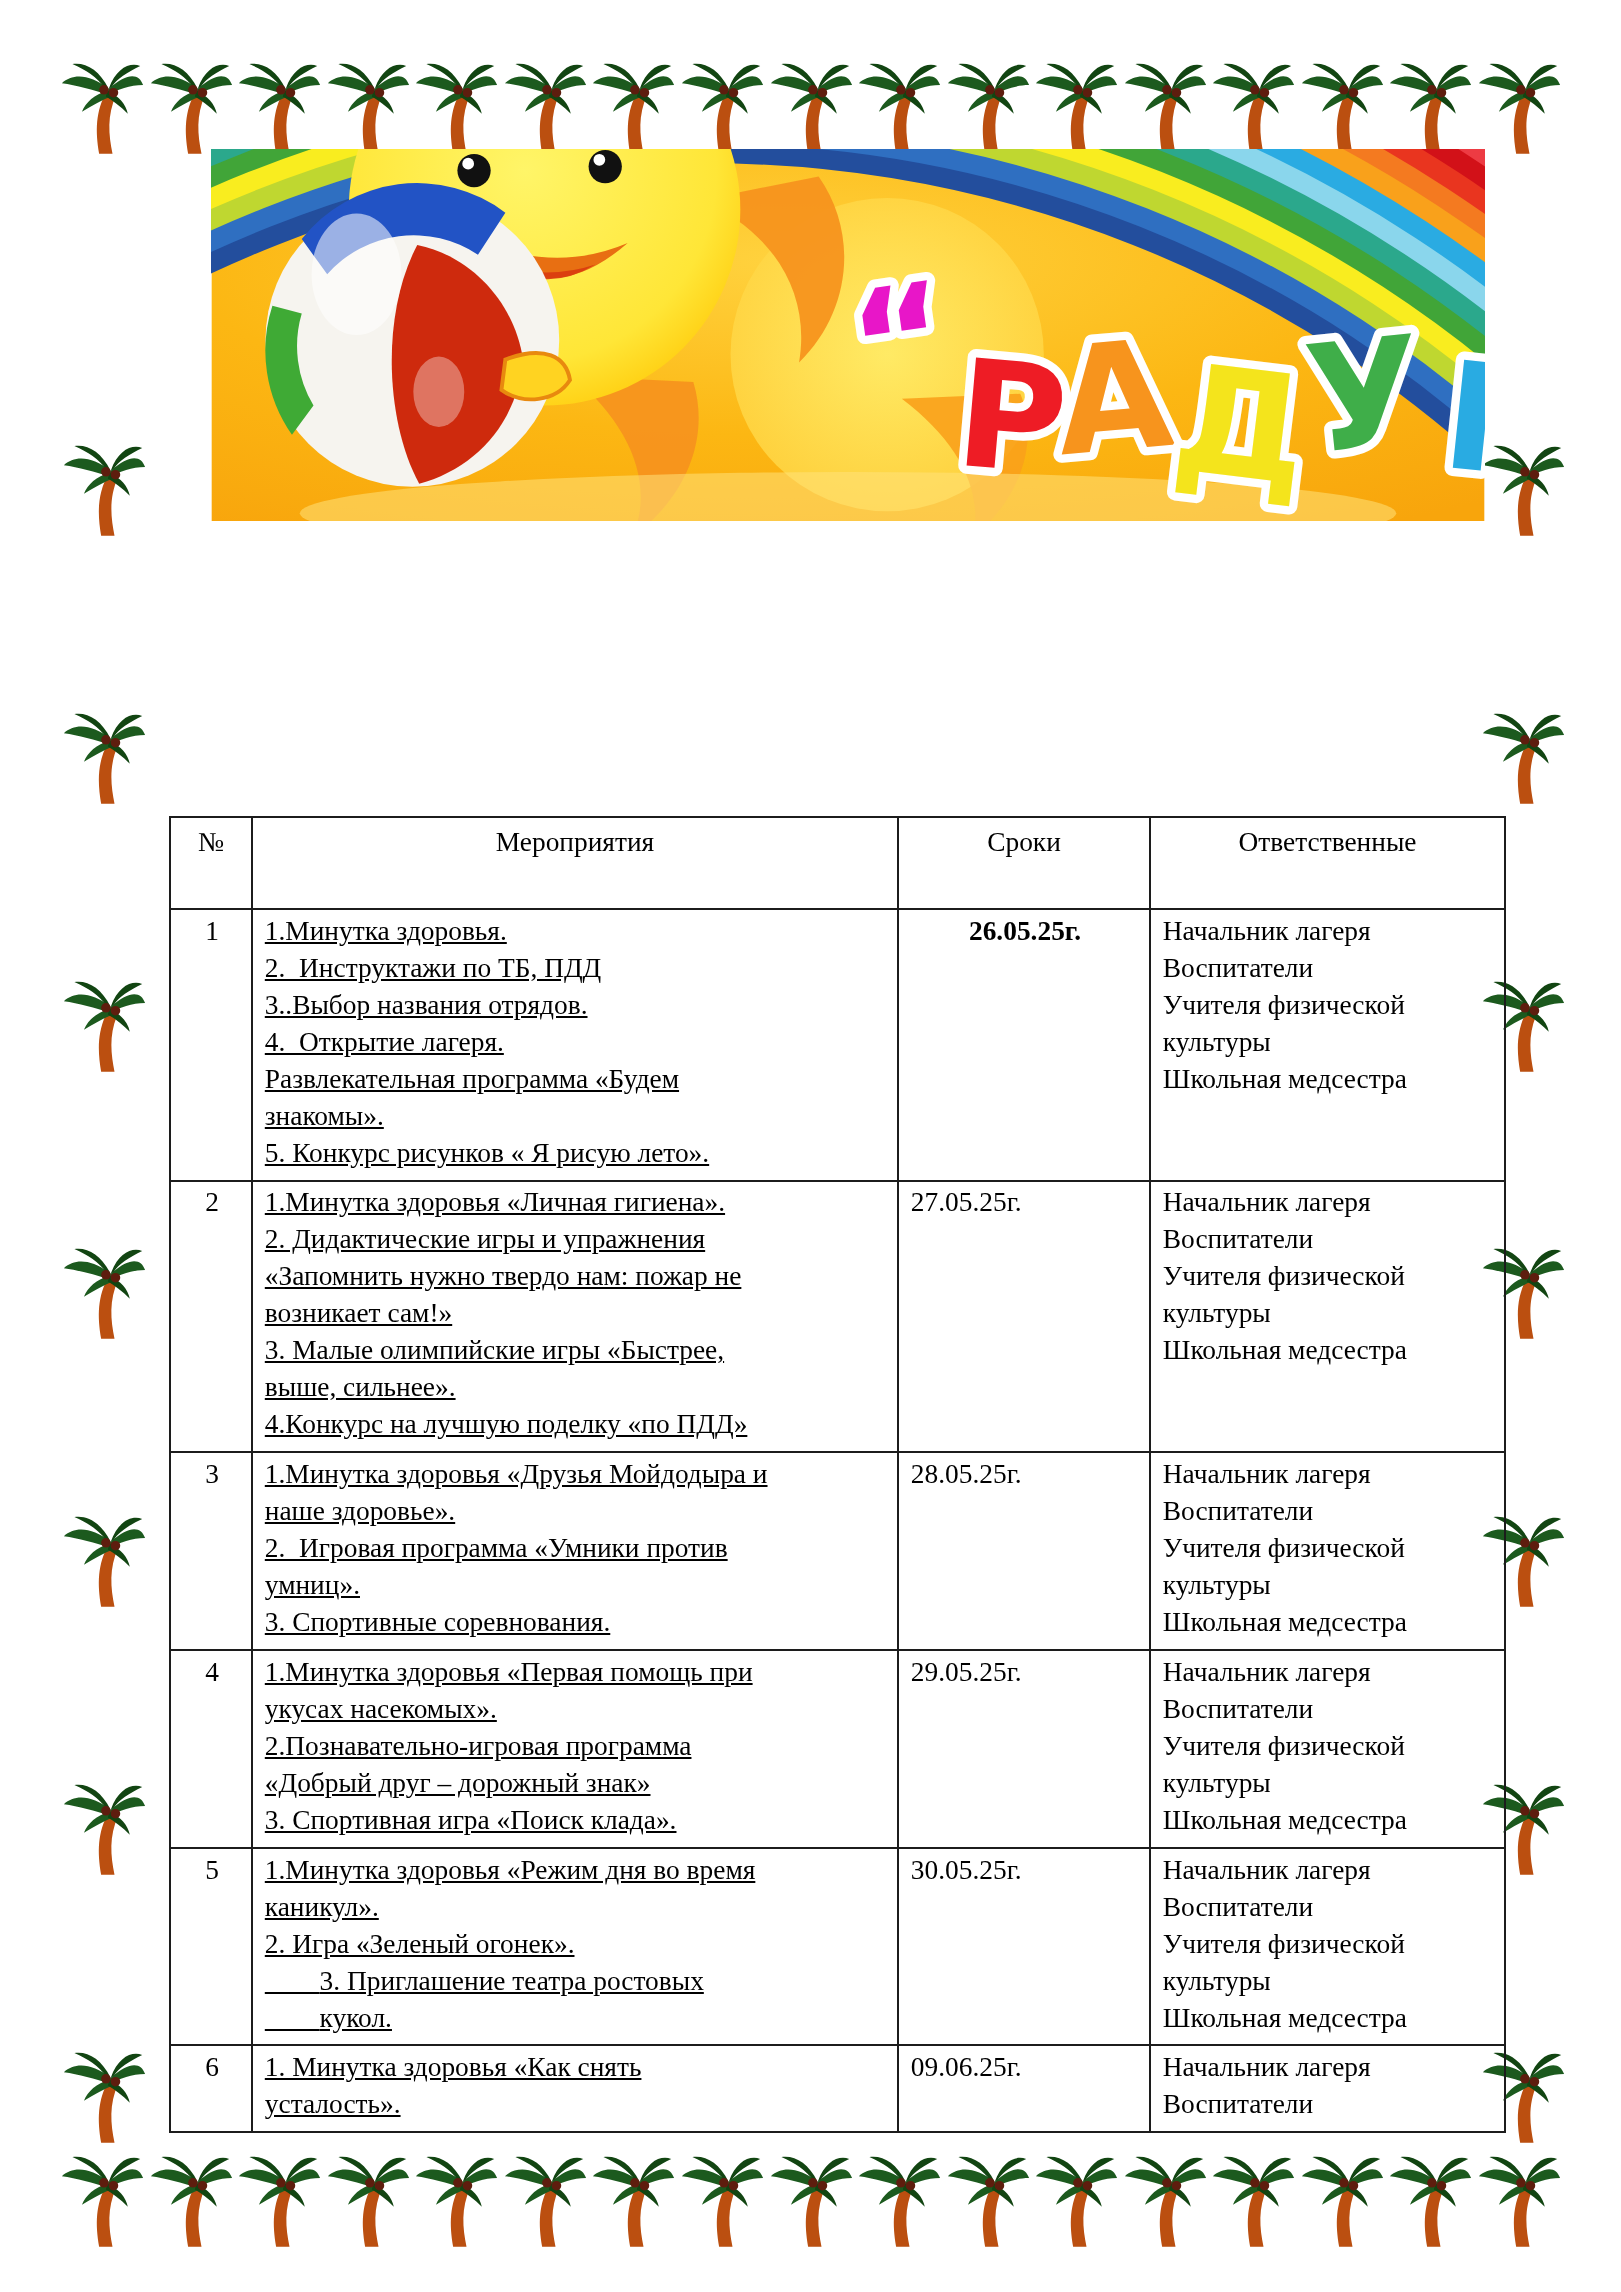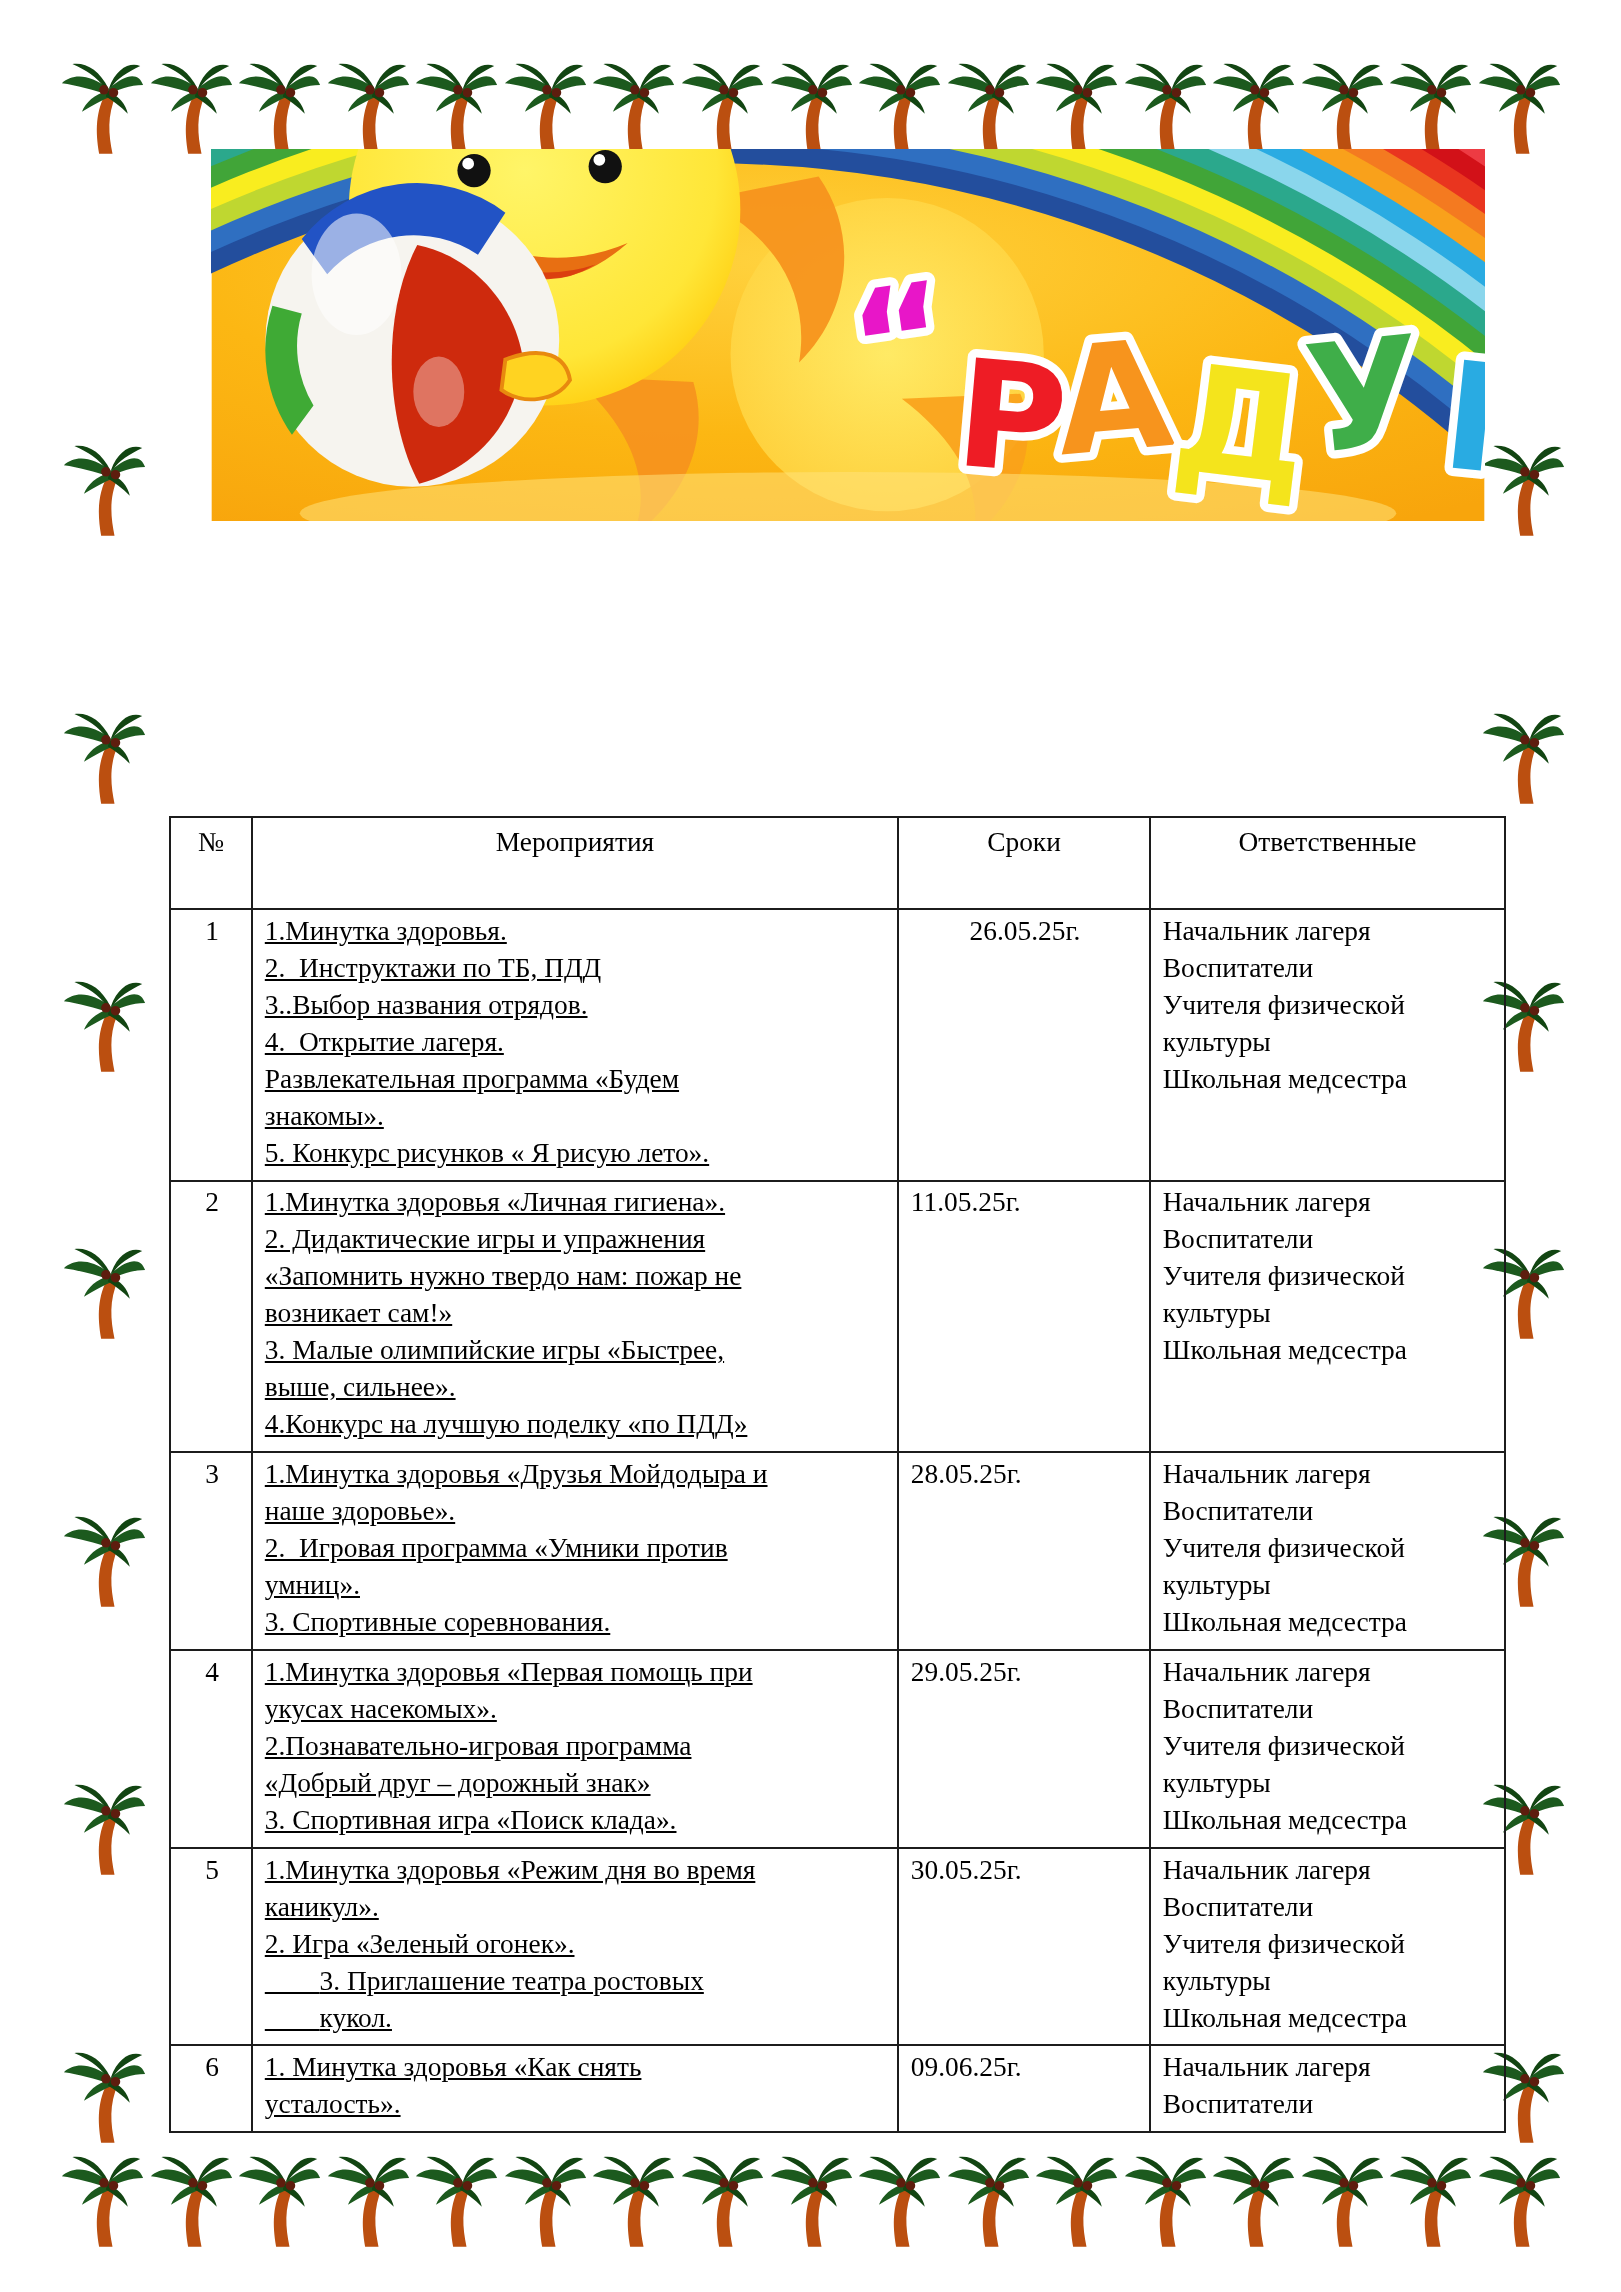--- a/index.html
+++ b/index.html
@@ -32,21 +32,21 @@
   #plan-table,#plan-table th,#plan-table td{border:2px solid #1c1c1c;}
   #plan-table th{
     font-weight:normal;vertical-align:top;text-align:center;
     height:84px;padding:5.9px 3.9px 0 3.9px;
   }
   #plan-table td{vertical-align:top;padding:2.9px 9.8px 7.8px 11.8px;}
   td.cell-num{text-align:center;padding-left:2px;padding-right:2px;}
   td.cell-act{white-space:pre-wrap;text-decoration:underline;}
   td.cell-date{white-space:pre-wrap;padding-left:13.7px;}
   td.cell-resp{white-space:pre-wrap;margin-top:22px;}
-  #plan-table tbody tr:first-child td.cell-date{text-align:center;}
+  #plan-table tbody tr:first-child td.cell-date{text-align:center;font-weight:bold;}
 </style>
 </head>
 <body>
 
 <div class="palm-row top" id="palms-top">
     <svg class="palm" viewBox="0 0 90 100" xmlns="http://www.w3.org/2000/svg">
       <path d="M42 98 C38 74 38 54 50 32 L60 36 C50 58 52 78 56 98 Z" fill="#bb4f10"></path>
       <path d="M52 30 C32 14 14 14 3 24 C18 26 36 31 52 36 Z" fill="#1c5a1e"></path>
       <path d="M52 30 C72 12 84 14 88 26 C74 26 62 31 50 36 Z" fill="#1c5a1e"></path>
       <path d="M52 30 C42 10 28 2 14 4 C28 10 40 18 47 28 Z" fill="#124512"></path>
@@ -686,21 +686,21 @@
       </tr>
       <tr>
         <td class="cell-num">2</td>
         <td class="cell-act">1.Минутка здоровья «Личная гигиена».
 2. Дидактические игры и упражнения
 «Запомнить нужно твердо нам: пожар не
 возникает сам!»
 3. Малые олимпийские игры «Быстрее,
 выше, сильнее».
 4.Конкурс на лучшую поделку «по ПДД»</td>
-        <td class="cell-date">11.05.25г.</td>
+        <td class="cell-date">27.05.25г.</td>
         <td class="cell-resp">Начальник лагеря
 Воспитатели
 Учителя физической
 культуры
 Школьная медсестра</td>
       </tr>
       <tr>
         <td class="cell-num">3</td>
         <td class="cell-act">1.Минутка здоровья «Друзья Мойдодыра и
 наше здоровье».

